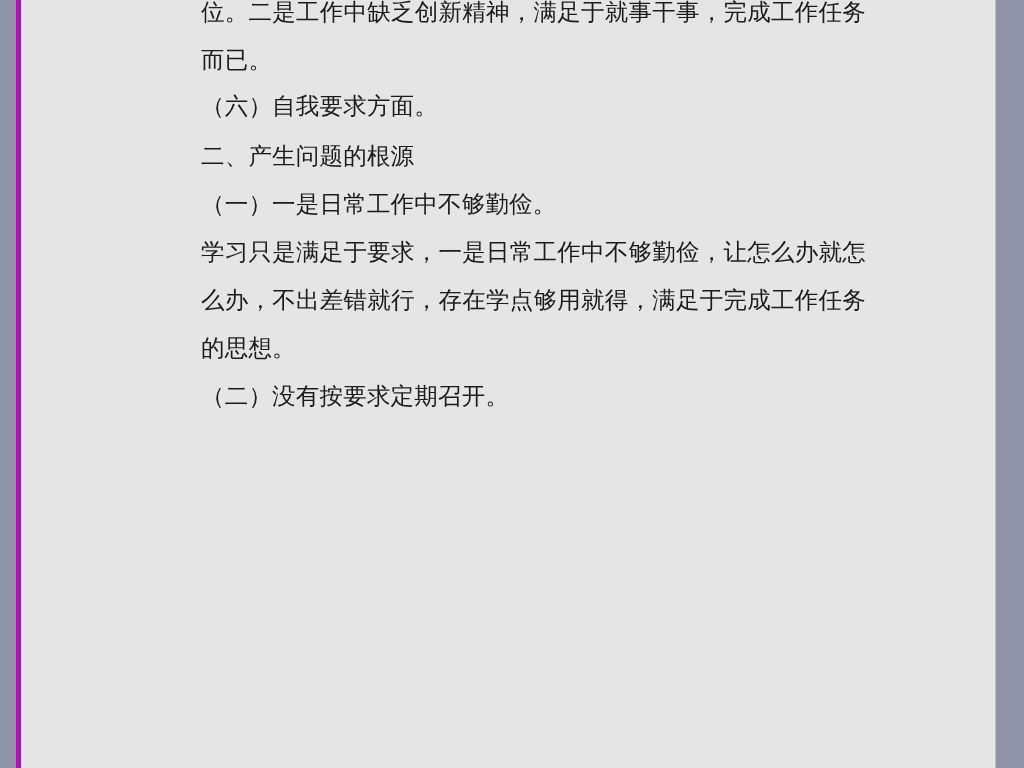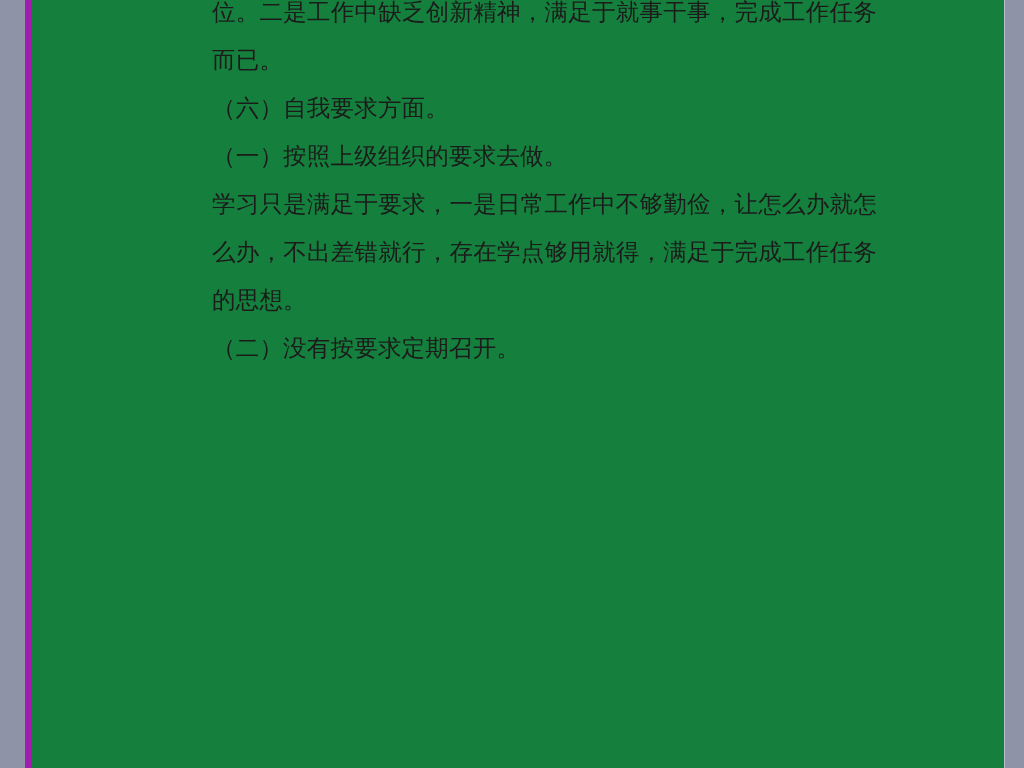--- a/index.html
+++ b/index.html
@@ -32,27 +32,27 @@
   .gutter-right {
     position: absolute;
     right: 0;
     top: 0;
     width: 22px;
     height: 768px;
     background: #8e93a8;
   }
   .page {
     position: absolute;
-    left: 25px;
+    left: 16px;
     top: 0;
     width: 980px;
     height: 768px;
-    background: #15803d;
+    background: #e5e5e5;
     box-sizing: border-box;
-    border-left: 7px solid #a21caf;
+    border-left: 5px solid #a21caf;
     border-right: 1px solid #b9bdcb;
     overflow: hidden;
   }
   .page-inner {
     position: absolute;
     left: 180px;
     top: -12px;
     width: 665px;
   }
   p {
@@ -61,32 +61,34 @@
     font-size: 23.5px;
     line-height: 48px;
     color: #1b1b1b;
     letter-spacing: 0.2px;
     text-align: justify;
     text-justify: inter-ideograph;
     white-space: normal;
   }
   p.indent {
     text-indent: 0;
+    font-family: Liberation Mono, monospace;
   }
   .para-block { margin-bottom: 0; }
 </style>
 </head>
 <body>
 
 <div class="screen">
   <div class="gutter-left"></div>
   <div class="gutter-right"></div>
 
   <div class="page">
     <div class="page-inner">
       <p class="para-block">位。二是工作中缺乏创新精神，满足于就事干事，完成工作任务而已。</p>
       <p class="para-block indent">（六）自我要求方面。</p>
-      <p class="para-block">（一）按照上级组织的要求去做。</p>
+      <p class="para-block">二、产生问题的根源</p>
+      <p class="para-block">（一）一是日常工作中不够勤俭。</p>
       <p class="para-block">学习只是满足于要求，一是日常工作中不够勤俭，让怎么办就怎么办，不出差错就行，存在学点够用就得，满足于完成工作任务的思想。</p>
       <p class="para-block">（二）没有按要求定期召开。</p>
     </div>
   </div>
 </div>
 
 </body></html>

